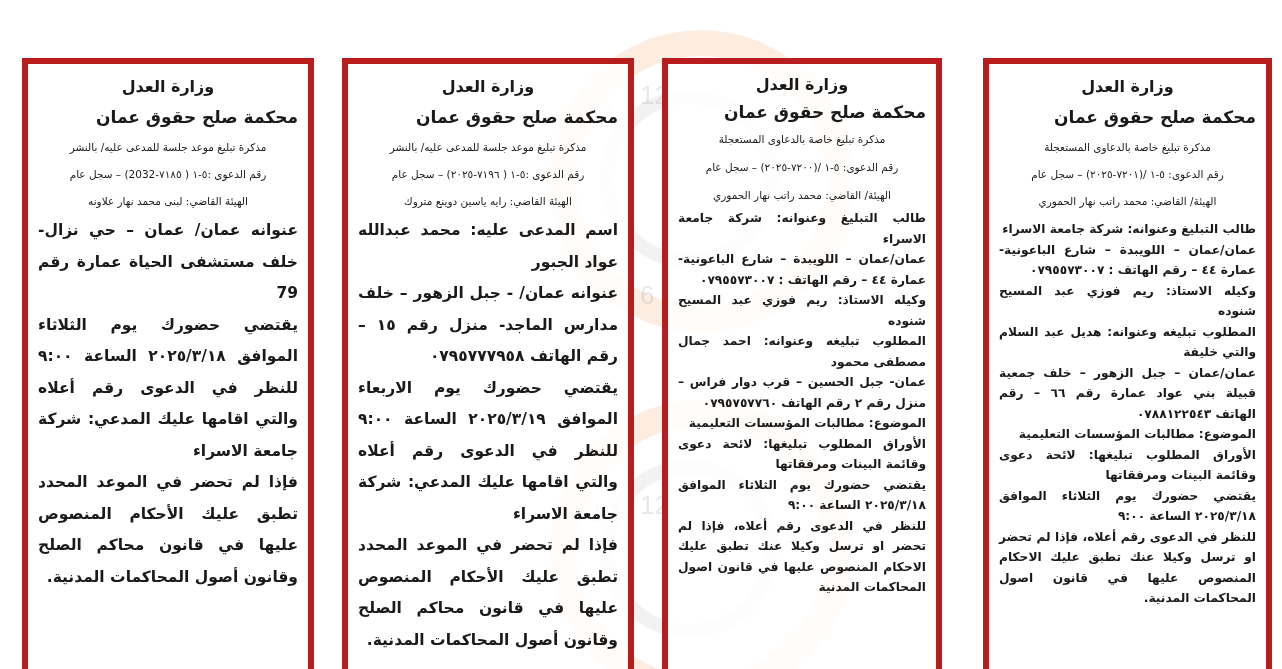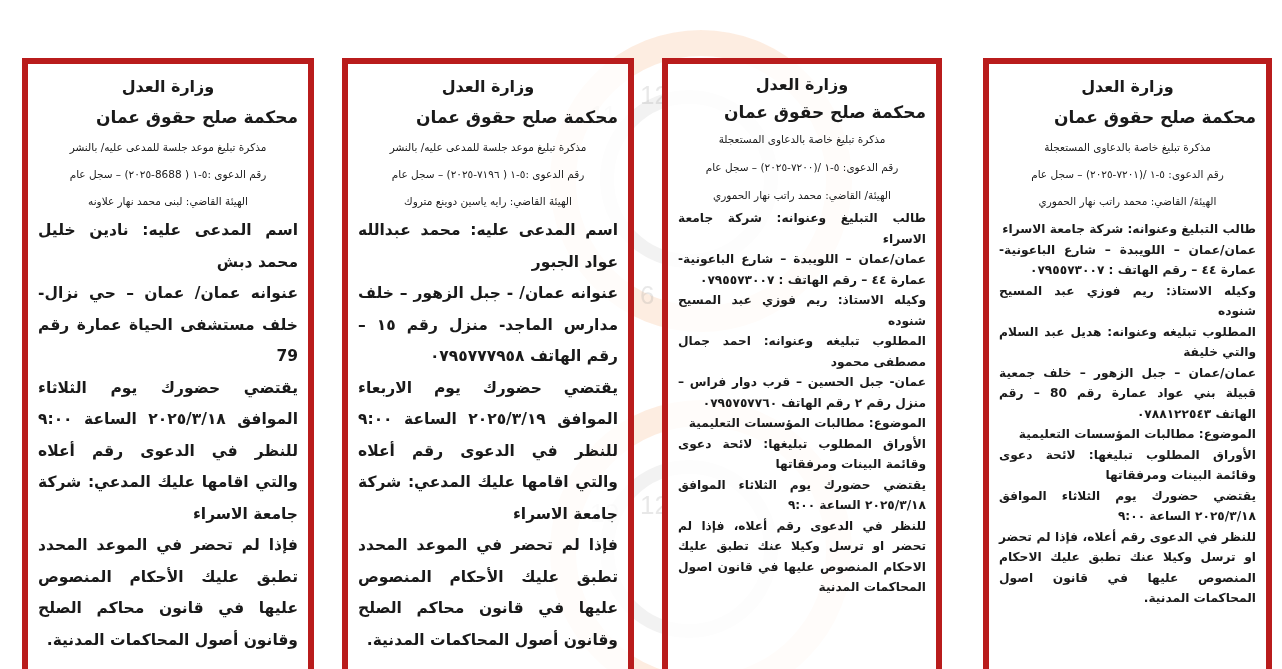--- a/index.html
+++ b/index.html
@@ -37,24 +37,23 @@
   <span class="wm-num" style="left:120px; top:90px;">11</span>
   <span class="wm-num" style="left:170px; top:270px;">6</span>
   <span class="wm-num" style="left:170px; top:480px;">12</span>
   <span class="wm-num" style="left:120px; top:488px;">10</span>
 </div>
 
 <div class="notice" style="left:22px; width:292px; height:626px;">
   <div class="ministry">وزارة العدل</div>
   <div class="court">محكمة صلح حقوق عمان</div>
   <div class="meta">مذكرة تبليغ موعد جلسة للمدعى عليه/ بالنشر</div>
-  <div class="meta">رقم الدعوى :٥-١ ( 8688-٢٠٢٥) – سجل عام</div>
+  <div class="meta">رقم الدعوى :٥-١ ( ٧١٨٥-2032) – سجل عام</div>
   <div class="meta">الهيئة القاضي: لبنى محمد نهار علاونه</div>
   <div class="body-big">
-    <p>اسم المدعى عليه: نادين خليل محمد دبش</p>
     <p>عنوانه عمان/ عمان – حي نزال- خلف مستشفى الحياة عمارة رقم 79</p>
     <p>يقتضي حضورك يوم الثلاثاء الموافق ٢٠٢٥/٣/١٨ الساعة ٩:٠٠ للنظر في الدعوى رقم أعلاه والتي اقامها عليك المدعي: شركة جامعة الاسراء</p>
     <p>فإذا لم تحضر في الموعد المحدد تطبق عليك الأحكام المنصوص عليها في قانون محاكم الصلح وقانون أصول المحاكمات المدنية.</p>
   </div>
 </div>
 
 <div class="notice" style="left:342px; width:292px; height:626px;">
   <div class="ministry">وزارة العدل</div>
   <div class="court">محكمة صلح حقوق عمان</div>
   <div class="meta">مذكرة تبليغ موعد جلسة للمدعى عليه/ بالنشر</div>
@@ -91,19 +90,19 @@
   <div class="ministry">وزارة العدل</div>
   <div class="court">محكمة صلح حقوق عمان</div>
   <div class="meta">مذكرة تبليغ خاصة بالدعاوى المستعجلة</div>
   <div class="meta">رقم الدعوى: ٥-١ /(٧٢٠١-٢٠٢٥) – سجل عام</div>
   <div class="meta">الهيئة/ القاضي: محمد راتب نهار الحموري</div>
   <div class="body-small" style="margin-top:4px;">
     <p>طالب التبليغ وعنوانه: شركة جامعة الاسراء</p>
     <p>عمان/عمان – اللويبدة – شارع الباعونية- عمارة ٤٤ – رقم الهاتف : ٠٧٩٥٥٧٣٠٠٧</p>
     <p>وكيله الاستاذ: ريم فوزي عبد المسيح شنوده</p>
     <p>المطلوب تبليغه وعنوانه: هديل عبد السلام والتي خليفة</p>
-    <p>عمان/عمان – جبل الزهور – خلف جمعية قبيلة بني عواد عمارة رقم 80 – رقم الهاتف ٠٧٨٨١٢٢٥٤٣</p>
+    <p>عمان/عمان – جبل الزهور – خلف جمعية قبيلة بني عواد عمارة رقم ٦٦ – رقم الهاتف ٠٧٨٨١٢٢٥٤٣</p>
     <p>الموضوع: مطالبات المؤسسات التعليمية</p>
     <p>الأوراق المطلوب تبليغها: لائحة دعوى وقائمة البينات ومرفقاتها</p>
     <p>يقتضي حضورك يوم الثلاثاء الموافق ٢٠٢٥/٣/١٨ الساعة ٩:٠٠</p>
     <p>للنظر في الدعوى رقم أعلاه، فإذا لم تحضر او ترسل وكيلا عنك تطبق عليك الاحكام المنصوص عليها في قانون اصول المحاكمات المدنية.</p>
   </div>
 </div>
 
 </body></html>

